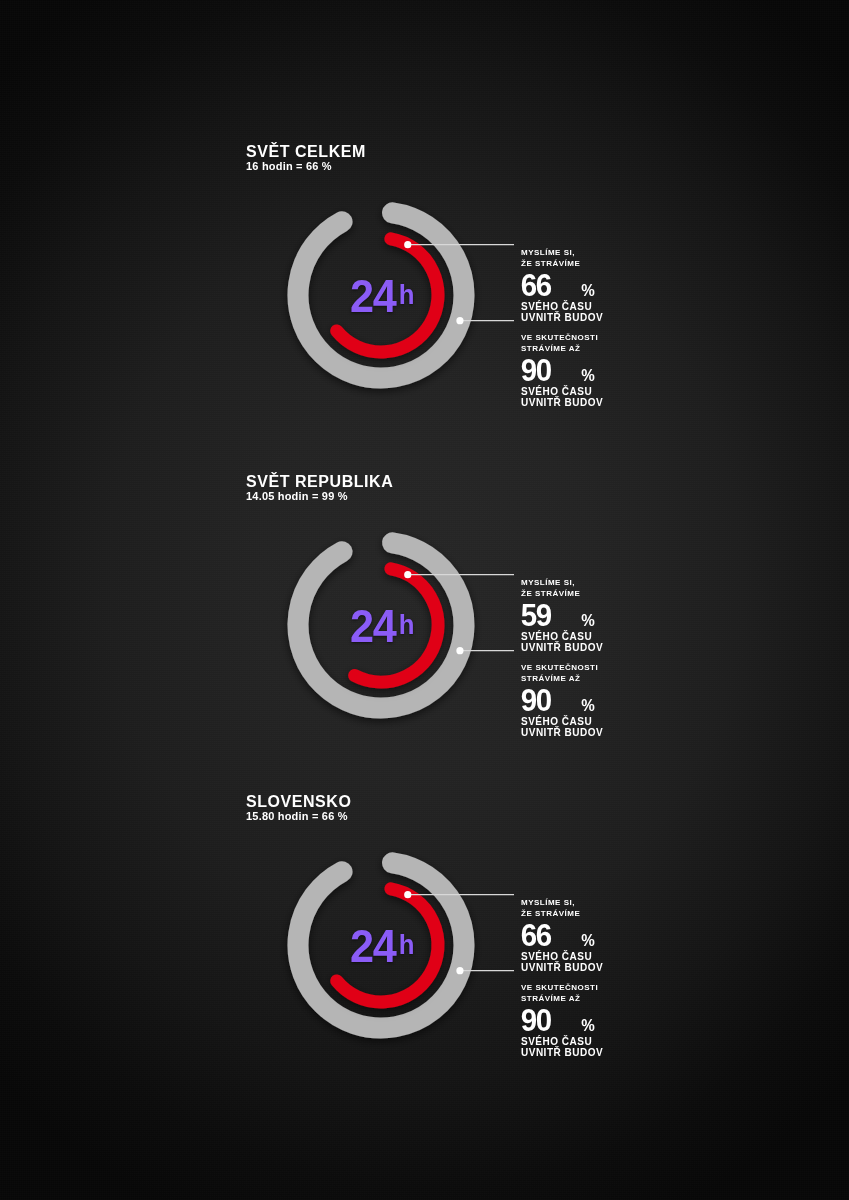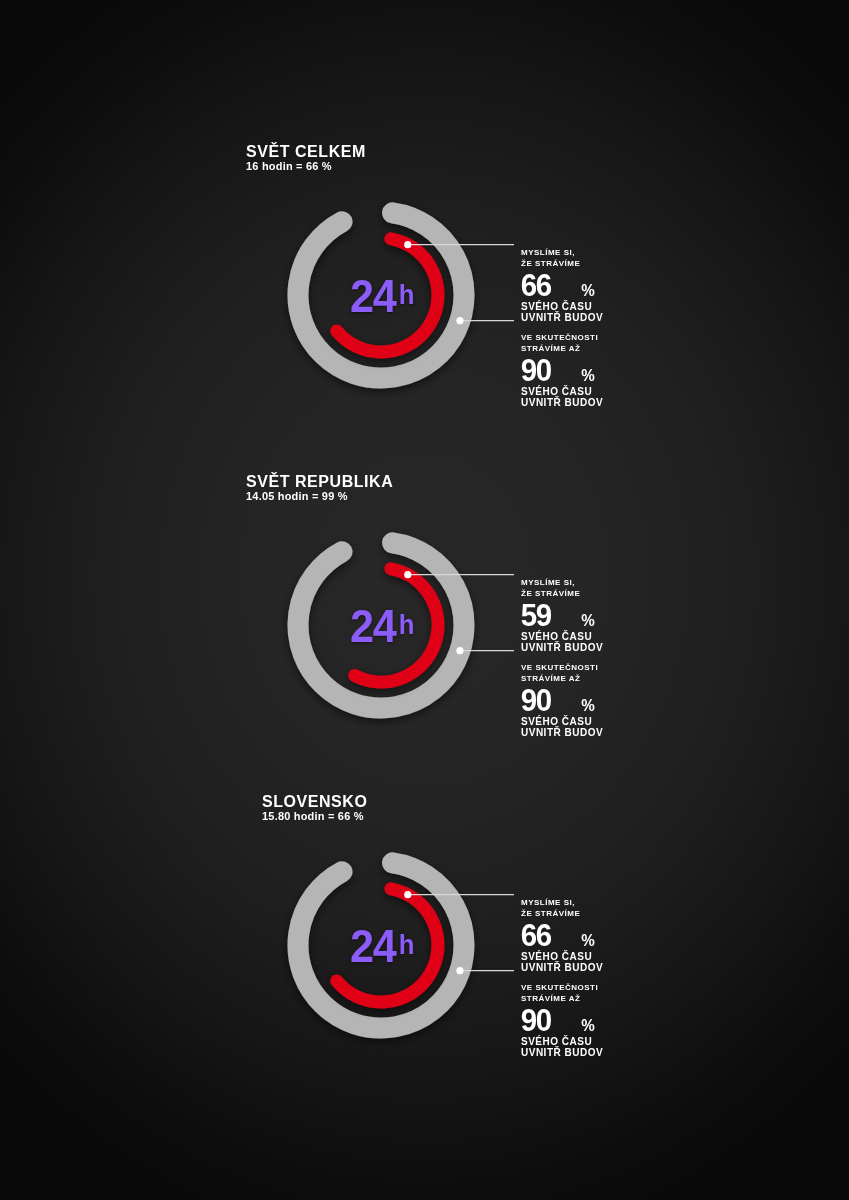--- a/index.html
+++ b/index.html
@@ -171,21 +171,21 @@
         <div class="cap">STRÁVÍME  AŽ</div>
         <div class="pct">
           <span class="num">90</span>
           <span class="sym">%</span>
         </div>
         <div class="sub">SVÉHO ČASU</div>
         <div class="sub">UVNITŘ BUDOV</div>
       </div>
     </div>
     <div class="module" style="top: 795px;">
-      <div class="hdr" style="left: 262px; top: 0px;">
+      <div class="hdr" style="left: 246px; top: 0px;">
         <div class="t1">SLOVENSKO</div>
         <div class="t2">15.80 hodin = 66 %</div>
       </div>
       <div class="donutwrap" style="left: 266px; top: 40px; width: 230px; height: 225px;">
         <svg width="470" height="225" viewBox="266 0 470 225" style="margin-left: 0px;">
           <defs>
             <filter id="sh2" x="-30%" y="-30%" width="170%" height="170%">
               <feDropShadow dx="0" dy="3" stdDeviation="4" flood-color="#000000" flood-opacity="0.55"></feDropShadow>
             </filter>
           </defs>

